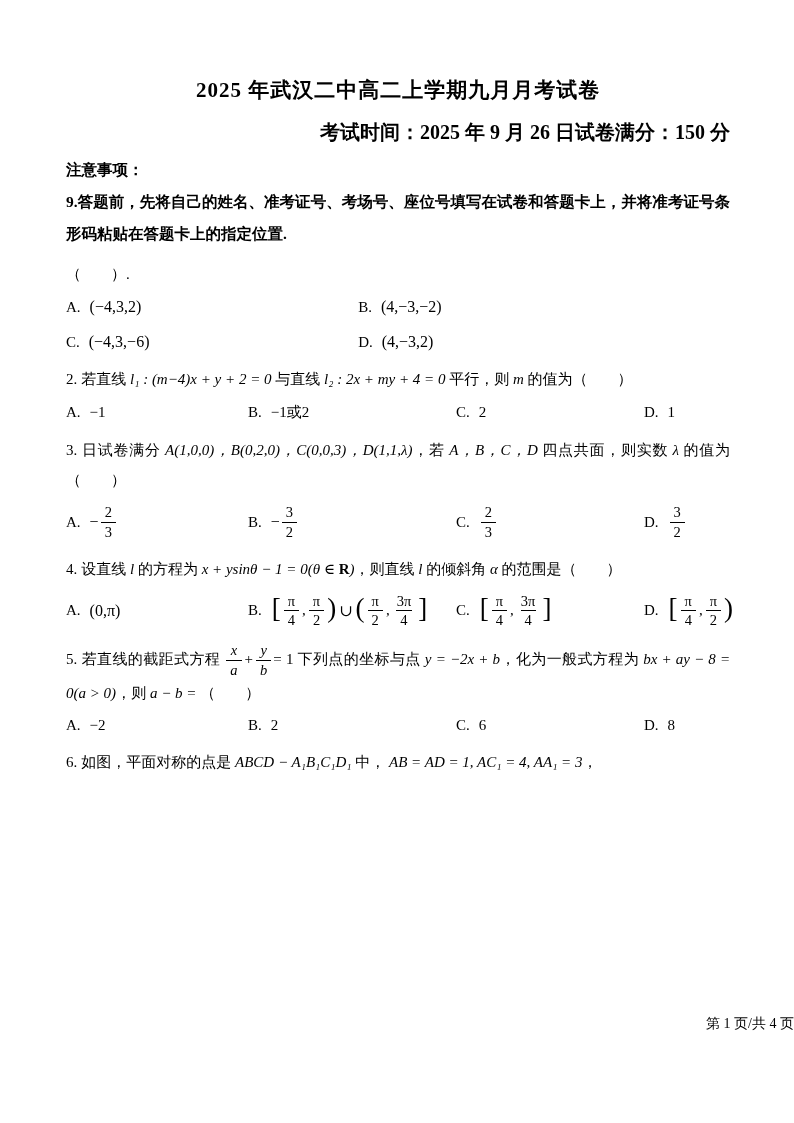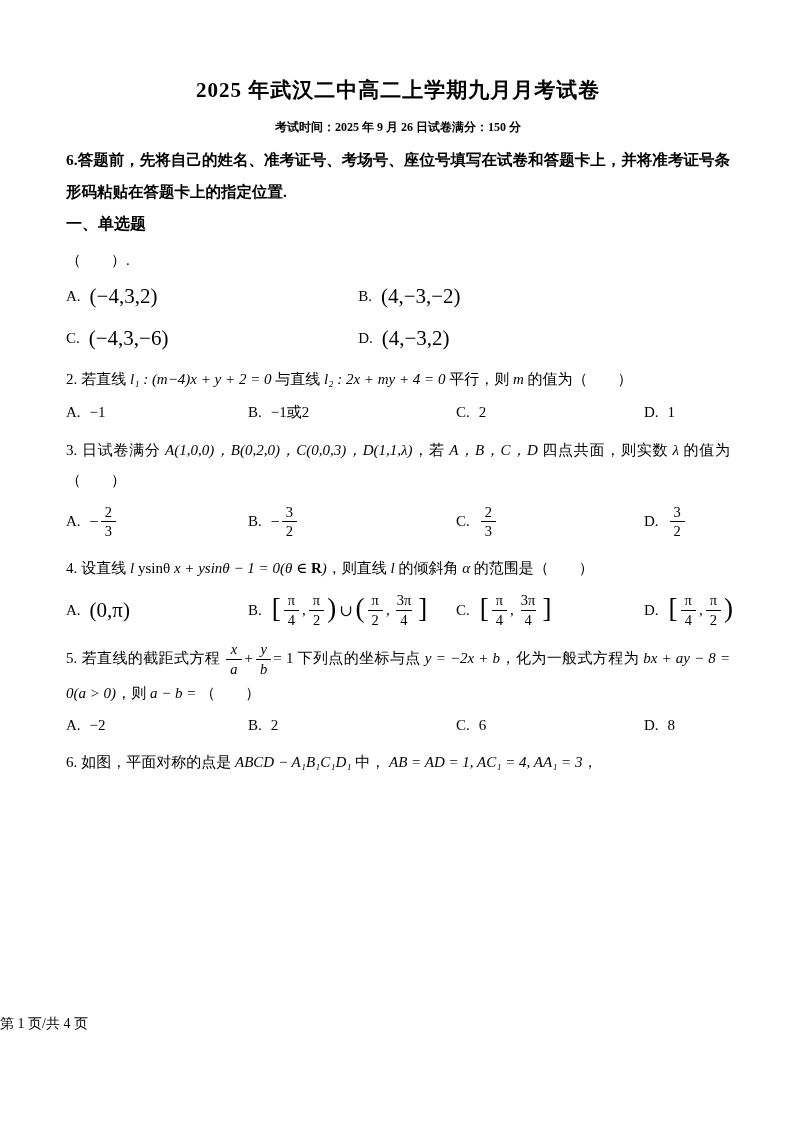--- a/index.html
+++ b/index.html
@@ -17,22 +17,22 @@
     overflow: hidden;
   }
   .title {
     text-align: center;
     font-size: 21px;
     font-weight: bold;
     margin: 0 0 15px 0;
     letter-spacing: 1px;
   }
   .subtitle {
-    text-align: center;
-    font-size: 12px;
+    text-align: right;
+    font-size: 20px;
     font-weight: bold;
     margin: 0 0 8px 0;
   }
   .notice p {
     margin: 0;
     font-weight: bold;
     font-size: 15.5px;
     line-height: 2.05;
     text-align: justify;
   }
@@ -46,21 +46,21 @@
     margin: 0;
     line-height: 2.0;
     text-align: justify;
   }
   .paren-line { margin-top: 10px; }
   .qno { margin-right: 4px; }
   .mi { font-style: italic; }
   .mbf { font-weight: bold; font-style: normal; }
   .raise-lg { position: relative; top: -8px; font-size: 17px; }
   .raise-sm { position: relative; top: -6px; font-size: 16px; }
-  .tuple { font-size: 21px; }
+  .tuple { font-size: 16px; }
   .opts { display: grid; margin-top: 9px; }
   .opts-2col { grid-template-columns: 1fr 1fr; row-gap: 17px; width: 88%; }
   .opts-4col { grid-template-columns: 182px 208px 188px 1fr; align-items: center; }
   .opt { display: flex; align-items: center; }
   .opt-label { margin-right: 9px; }
   .sign { font-size: 16px; }
   .frac {
     display: inline-flex;
     flex-direction: column;
     align-items: center;
@@ -82,37 +82,37 @@
     top: -2px;
     margin: 0 1px;
   }
   .mcup { font-size: 16px; margin: 0 2px; }
   .msep { margin: 0 1px; }
   .footer {
     position: absolute;
     left: 0;
     right: 0;
     top: 1015px;
-    text-align: left;
+    text-align: right;
     font-size: 14px;
   }
 </style>
 </head>
 <body>
 
 <div class="page">
 
   <h1 class="title">2025 年武汉二中高二上学期九月月考试卷</h1>
   <h2 class="subtitle">考试时间：2025 年 9 月 26 日试卷满分：150 分</h2>
 
   <div class="notice">
-    <p>6.答题前，先将自己的姓名、准考证号、考场号、座位号填写在试卷和答题卡上，并将准考证号条形码粘贴在答题卡上的指定位置.</p>
-  </div>
-
-  <p class="section-heading">一、单选题</p>
+    <p>注意事项：</p>
+    <p>9.答题前，先将自己的姓名、准考证号、考场号、座位号填写在试卷和答题卡上，并将准考证号条形码粘贴在答题卡上的指定位置.</p>
+  </div>
+
 
   <div class="question">
     <p class="stem paren-line">（　　）.</p>
     <div class="opts opts-2col">
       <div class="opt">
           <span class="opt-label">A.</span>
           <span class="tuple">(−4,3,2)</span>
         </div>
       <div class="opt">
           <span class="opt-label">B.</span>
@@ -183,21 +183,21 @@
           <span class="sign"></span>
           <span class="frac">
             <span class="fnum">3</span>
             <span class="fden">2</span>
           </span>
         </div>
     </div>
   </div>
 
   <div class="question">
-    <p class="stem"><span class="qno">4.</span><span>设直线</span> <span class="mi">l</span> <span>ysinθ</span> <span class="mi">x + ysinθ − 1 = 0(θ ∈ </span><span class="mbf">R</span><span class="mi">)</span><span>，则直线</span> <span class="mi">l</span> <span>的倾斜角</span> <span class="mi">α</span> <span>的范围是（　　）</span></p>
+    <p class="stem"><span class="qno">4.</span><span>设直线</span> <span class="mi">l</span> <span>的方程为</span> <span class="mi">x + ysinθ − 1 = 0(θ ∈ </span><span class="mbf">R</span><span class="mi">)</span><span>，则直线</span> <span class="mi">l</span> <span>的倾斜角</span> <span class="mi">α</span> <span>的范围是（　　）</span></p>
     <div class="opts opts-4col">
       <div class="opt">
           <span class="opt-label">A.</span>
           <span class="tuple">(0,π)</span>
         </div>
       <div class="opt">
           <span class="opt-label">B.</span>
           <span class="intbr">[</span>
           <span class="frac">
             <span class="fnum">π</span>

